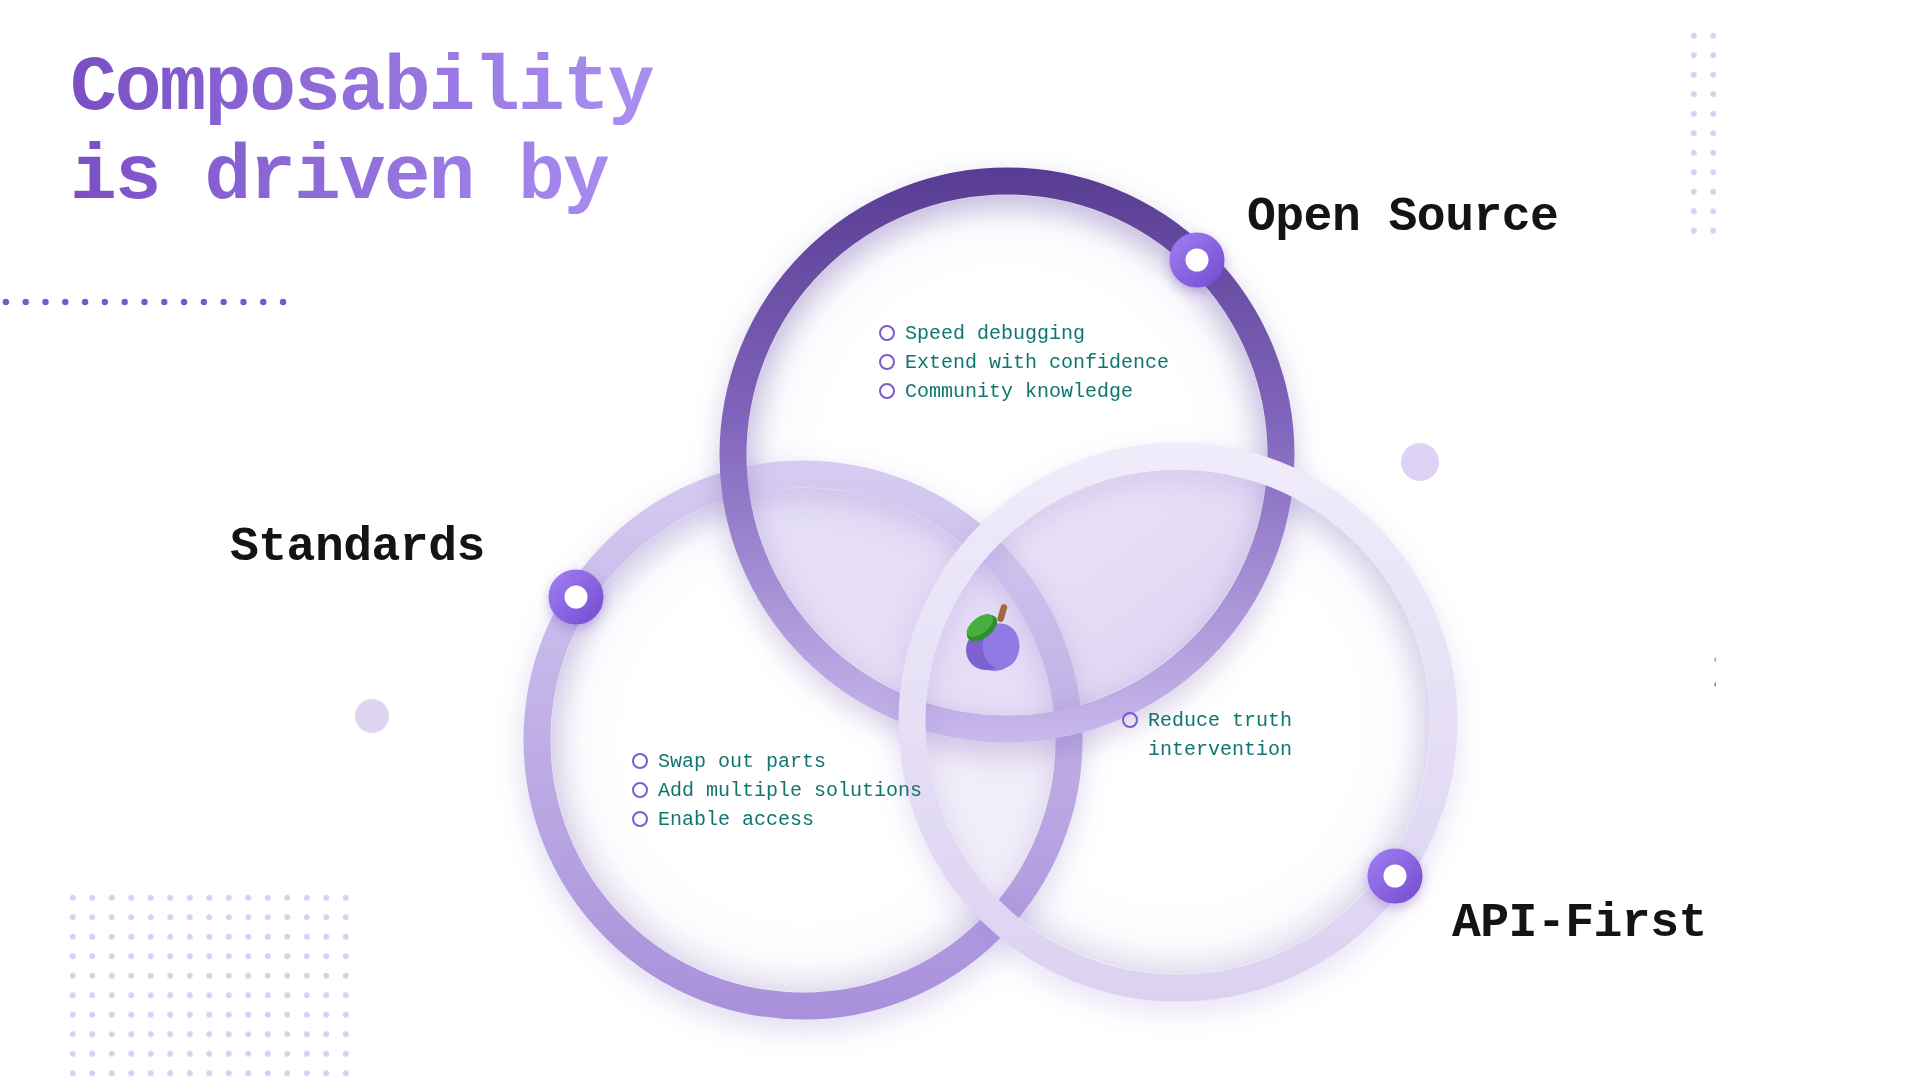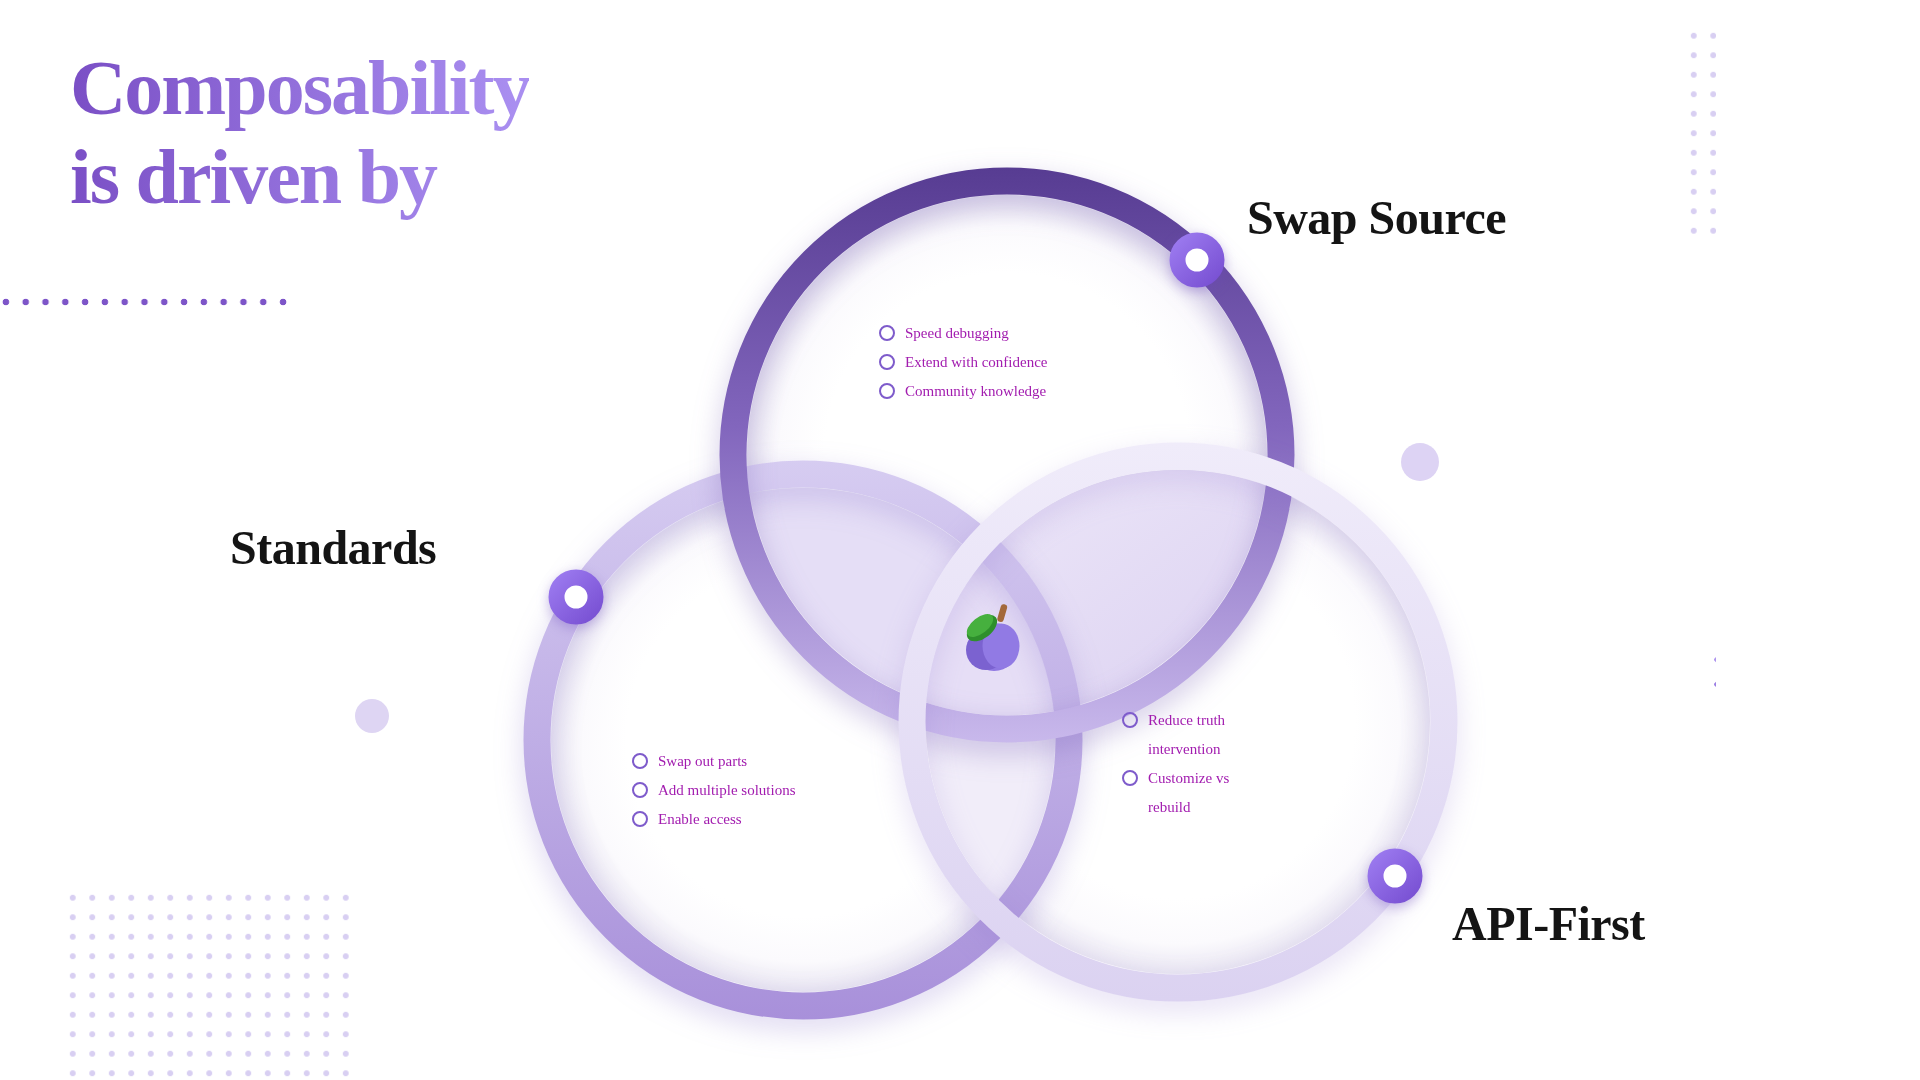--- a/index.html
+++ b/index.html
@@ -3,21 +3,21 @@
 <meta charset="utf-8">
 <style>
   * { margin: 0; padding: 0; box-sizing: border-box; }
   html, body { background: #ffffff; }
   .stage {
     position: relative;
     width: 1716px;
     height: 1080px;
     overflow: hidden;
     background: #ffffff;
-    font-family: Liberation Serif, serif;
+    font-family: Liberation Mono, monospace;
   }
   svg { display: block; }
   .scene { position: absolute; left: 0; top: 0; }
 
   
   .title {
     position: absolute;
     left: 70px;
     top: 44px;
     font-size: 78px;
@@ -52,22 +52,22 @@
     white-space: nowrap;
   }
   #label-open-source { left: 1247px; top: 190px; }
   #label-standards   { left: 230px;  top: 520px; }
   #label-api-first   { left: 1452px; top: 896px; }
 
   
   .bullet-list {
     position: absolute;
     list-style: none;
-    font-size: 15px;
-    color: #a21caf;
+    font-size: 20px;
+    color: #0f766e;
   }
   .bullet-list li {
     display: flex;
     align-items: flex-start;
     line-height: 29px;
   }
   .ring-bullet {
     flex: 0 0 auto;
     width: 16px;
     height: 16px;
@@ -187,21 +187,21 @@
 
     <g transform="translate(1735,672) rotate(45)">
       <rect x="-24" y="-6.5" width="48" height="13" rx="1.5" fill="url(#crossGrad)"></rect>
       <rect x="-6.5" y="-24" width="13" height="48" rx="1.5" fill="url(#crossGrad)"></rect>
     </g>
   </svg>
 
   <h1 class="title">Composability
 is driven by</h1>
 
-  <div class="circle-label" id="label-open-source">Swap Source</div>
+  <div class="circle-label" id="label-open-source">Open Source</div>
   <div class="circle-label" id="label-standards">Standards</div>
   <div class="circle-label" id="label-api-first">API-First</div>
 
   <ul class="bullet-list" id="list-open-source">
     <li>
       <span class="ring-bullet"></span>
       <span class="item-text">Speed debugging</span>
     </li>
     <li>
       <span class="ring-bullet"></span>
@@ -227,20 +227,15 @@
       <span class="item-text">Enable access</span>
     </li>
   </ul>
 
   <ul class="bullet-list" id="list-api-first">
     <li>
       <span class="ring-bullet"></span>
       <span class="item-text">Reduce truth
 intervention</span>
     </li>
-    <li>
-      <span class="ring-bullet"></span>
-      <span class="item-text">Customize vs
-rebuild</span>
-    </li>
   </ul>
 
 </div>
 
 </body></html>

